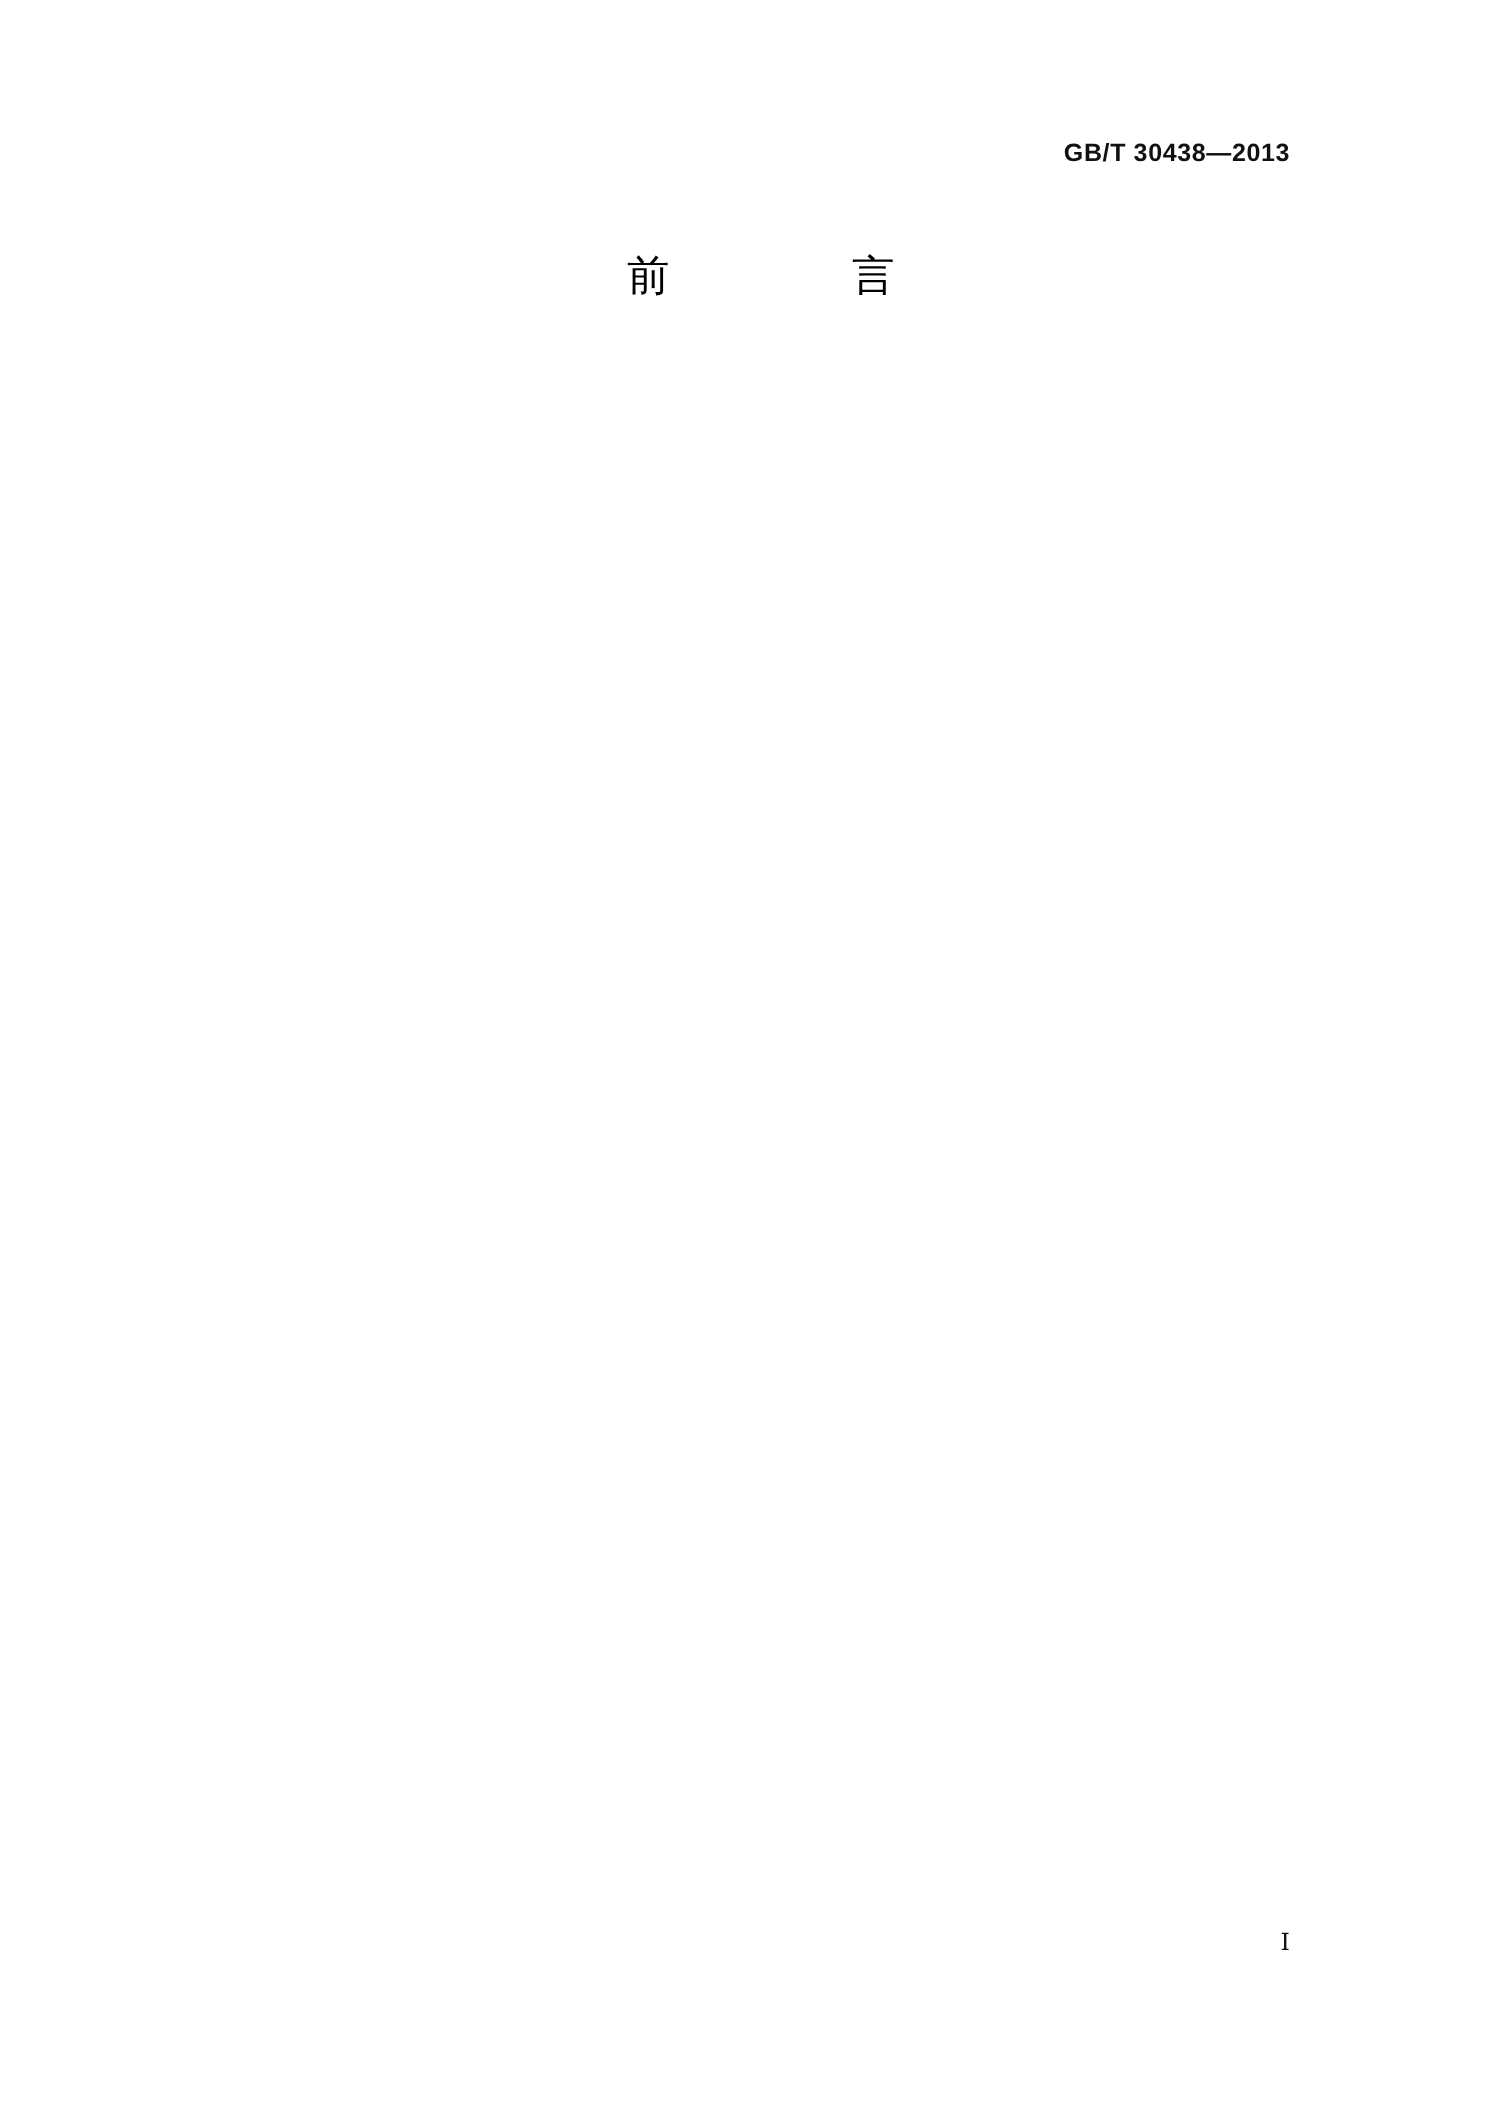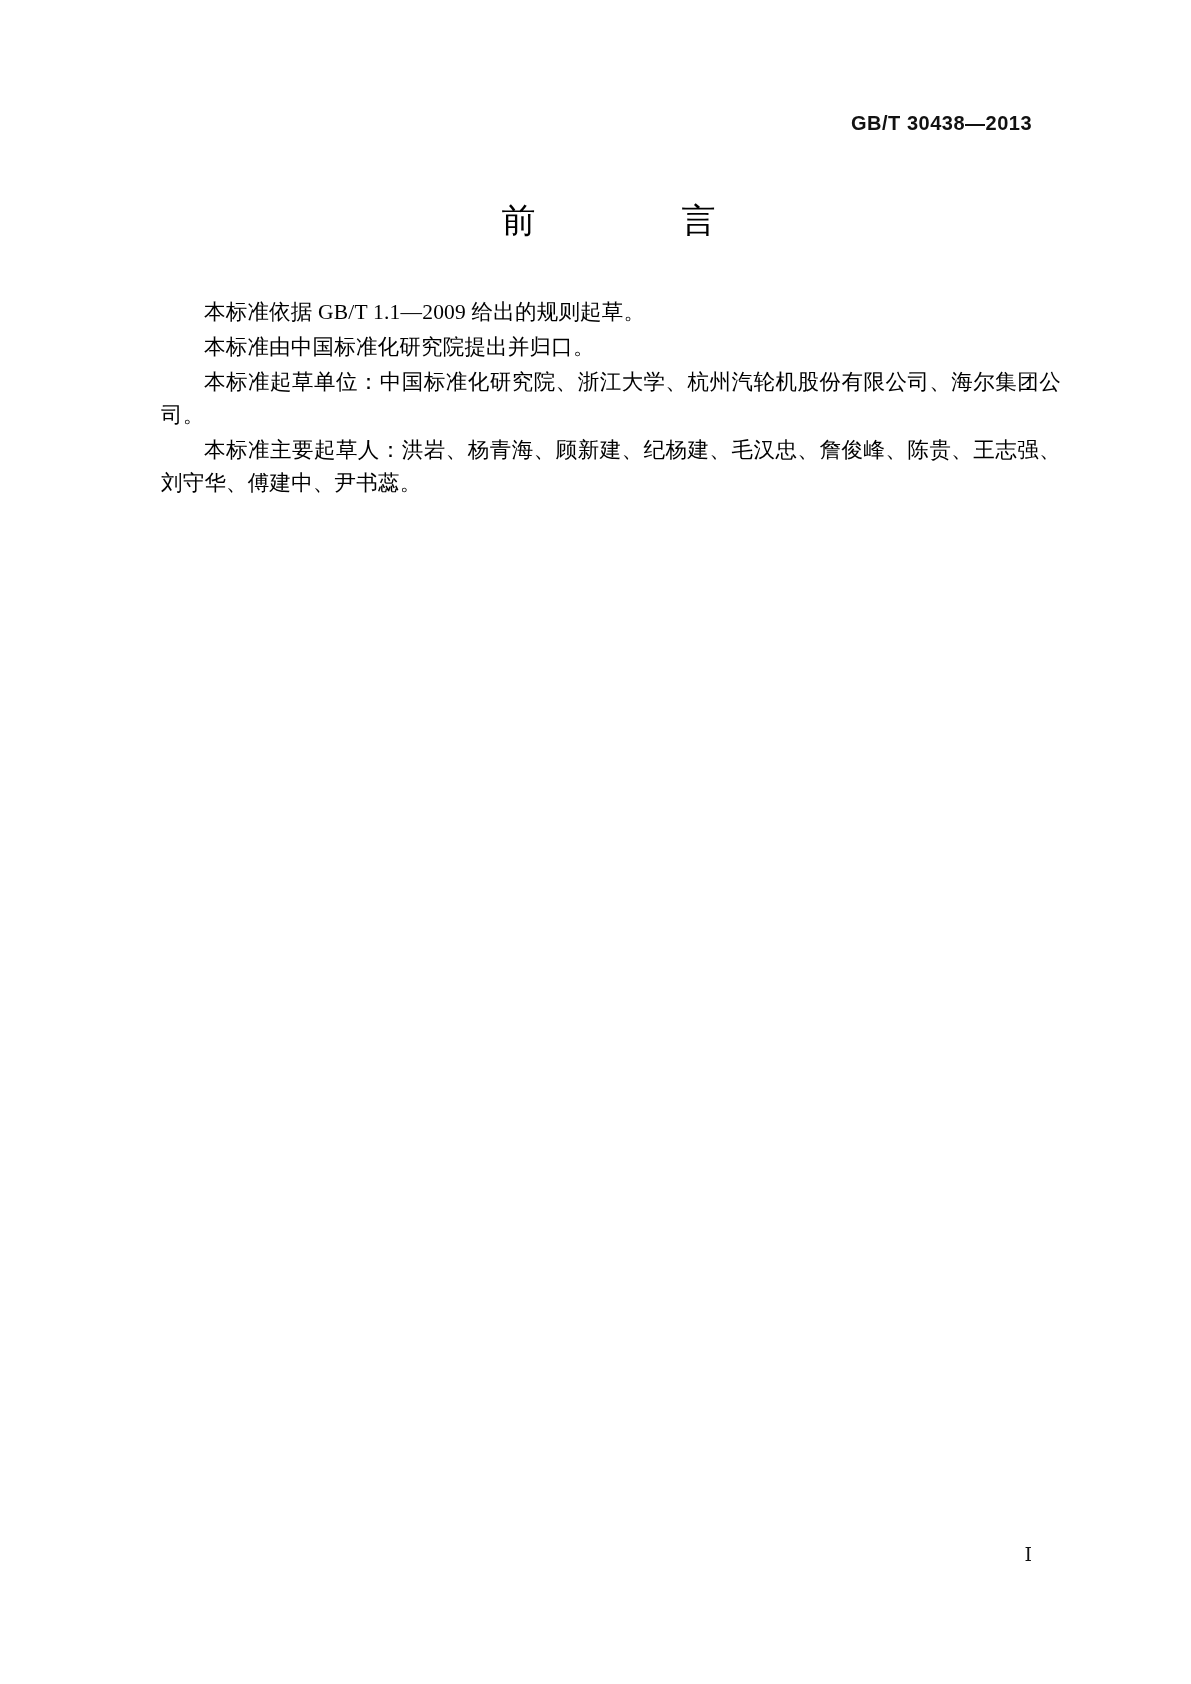--- a/index.html
+++ b/index.html
@@ -72,22 +72,16 @@
 </style>
 </head>
 <body>
 
 <div class="page">
 
   <div class="header-std-no">GB/T 30438—2013</div>
 
   <div class="doc-title">前　　言</div>
 
-  <div class="body-block">
-    <p class="para">本标准依据 GB/T 1.1—2009 给出的规则起草。</p>
-    <p class="para">本标准由中国标准化研究院提出并归口。</p>
-    <p class="para">本标准起草单位：中国标准化研究院、浙江大学、杭州汽轮机股份有限公司、海尔集团公司。</p>
-    <p class="para">本标准主要起草人：洪岩、杨青海、顾新建、纪杨建、毛汉忠、詹俊峰、陈贵、王志强、刘守华、傅建中、尹书蕊。</p>
-  </div>
 
   <div class="page-number">Ⅰ</div>
 
 </div>
 
 </body></html>

